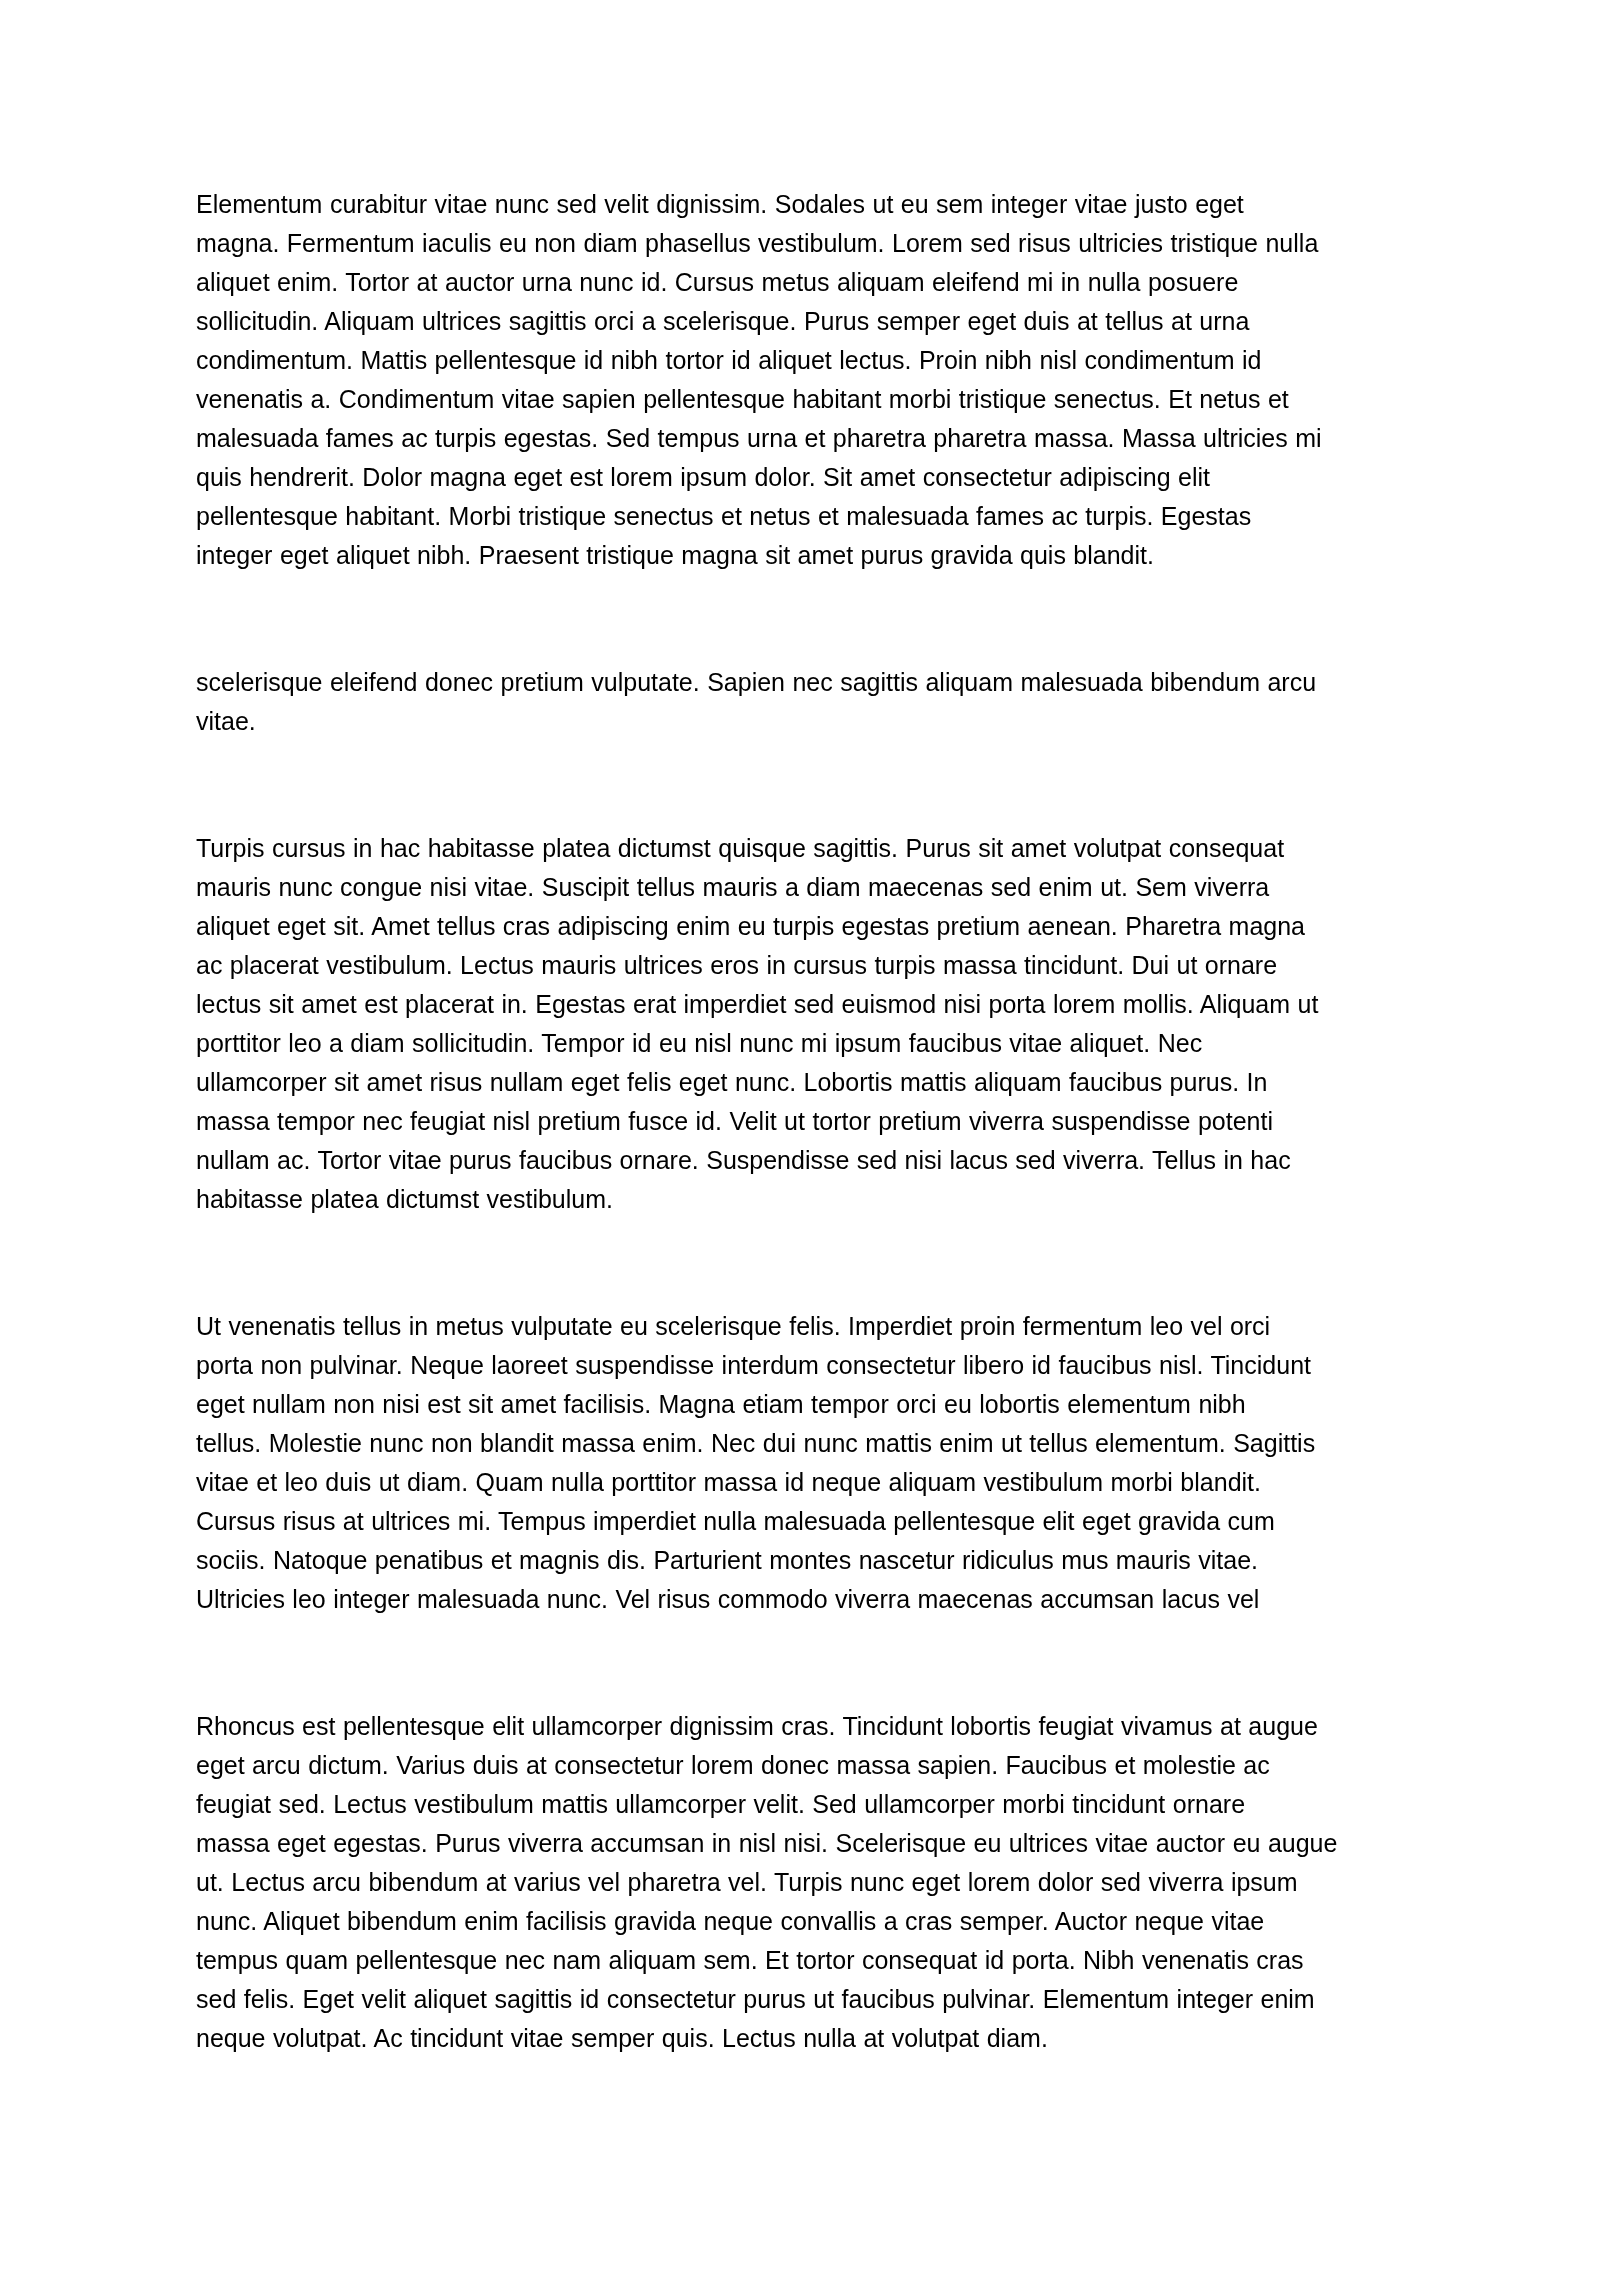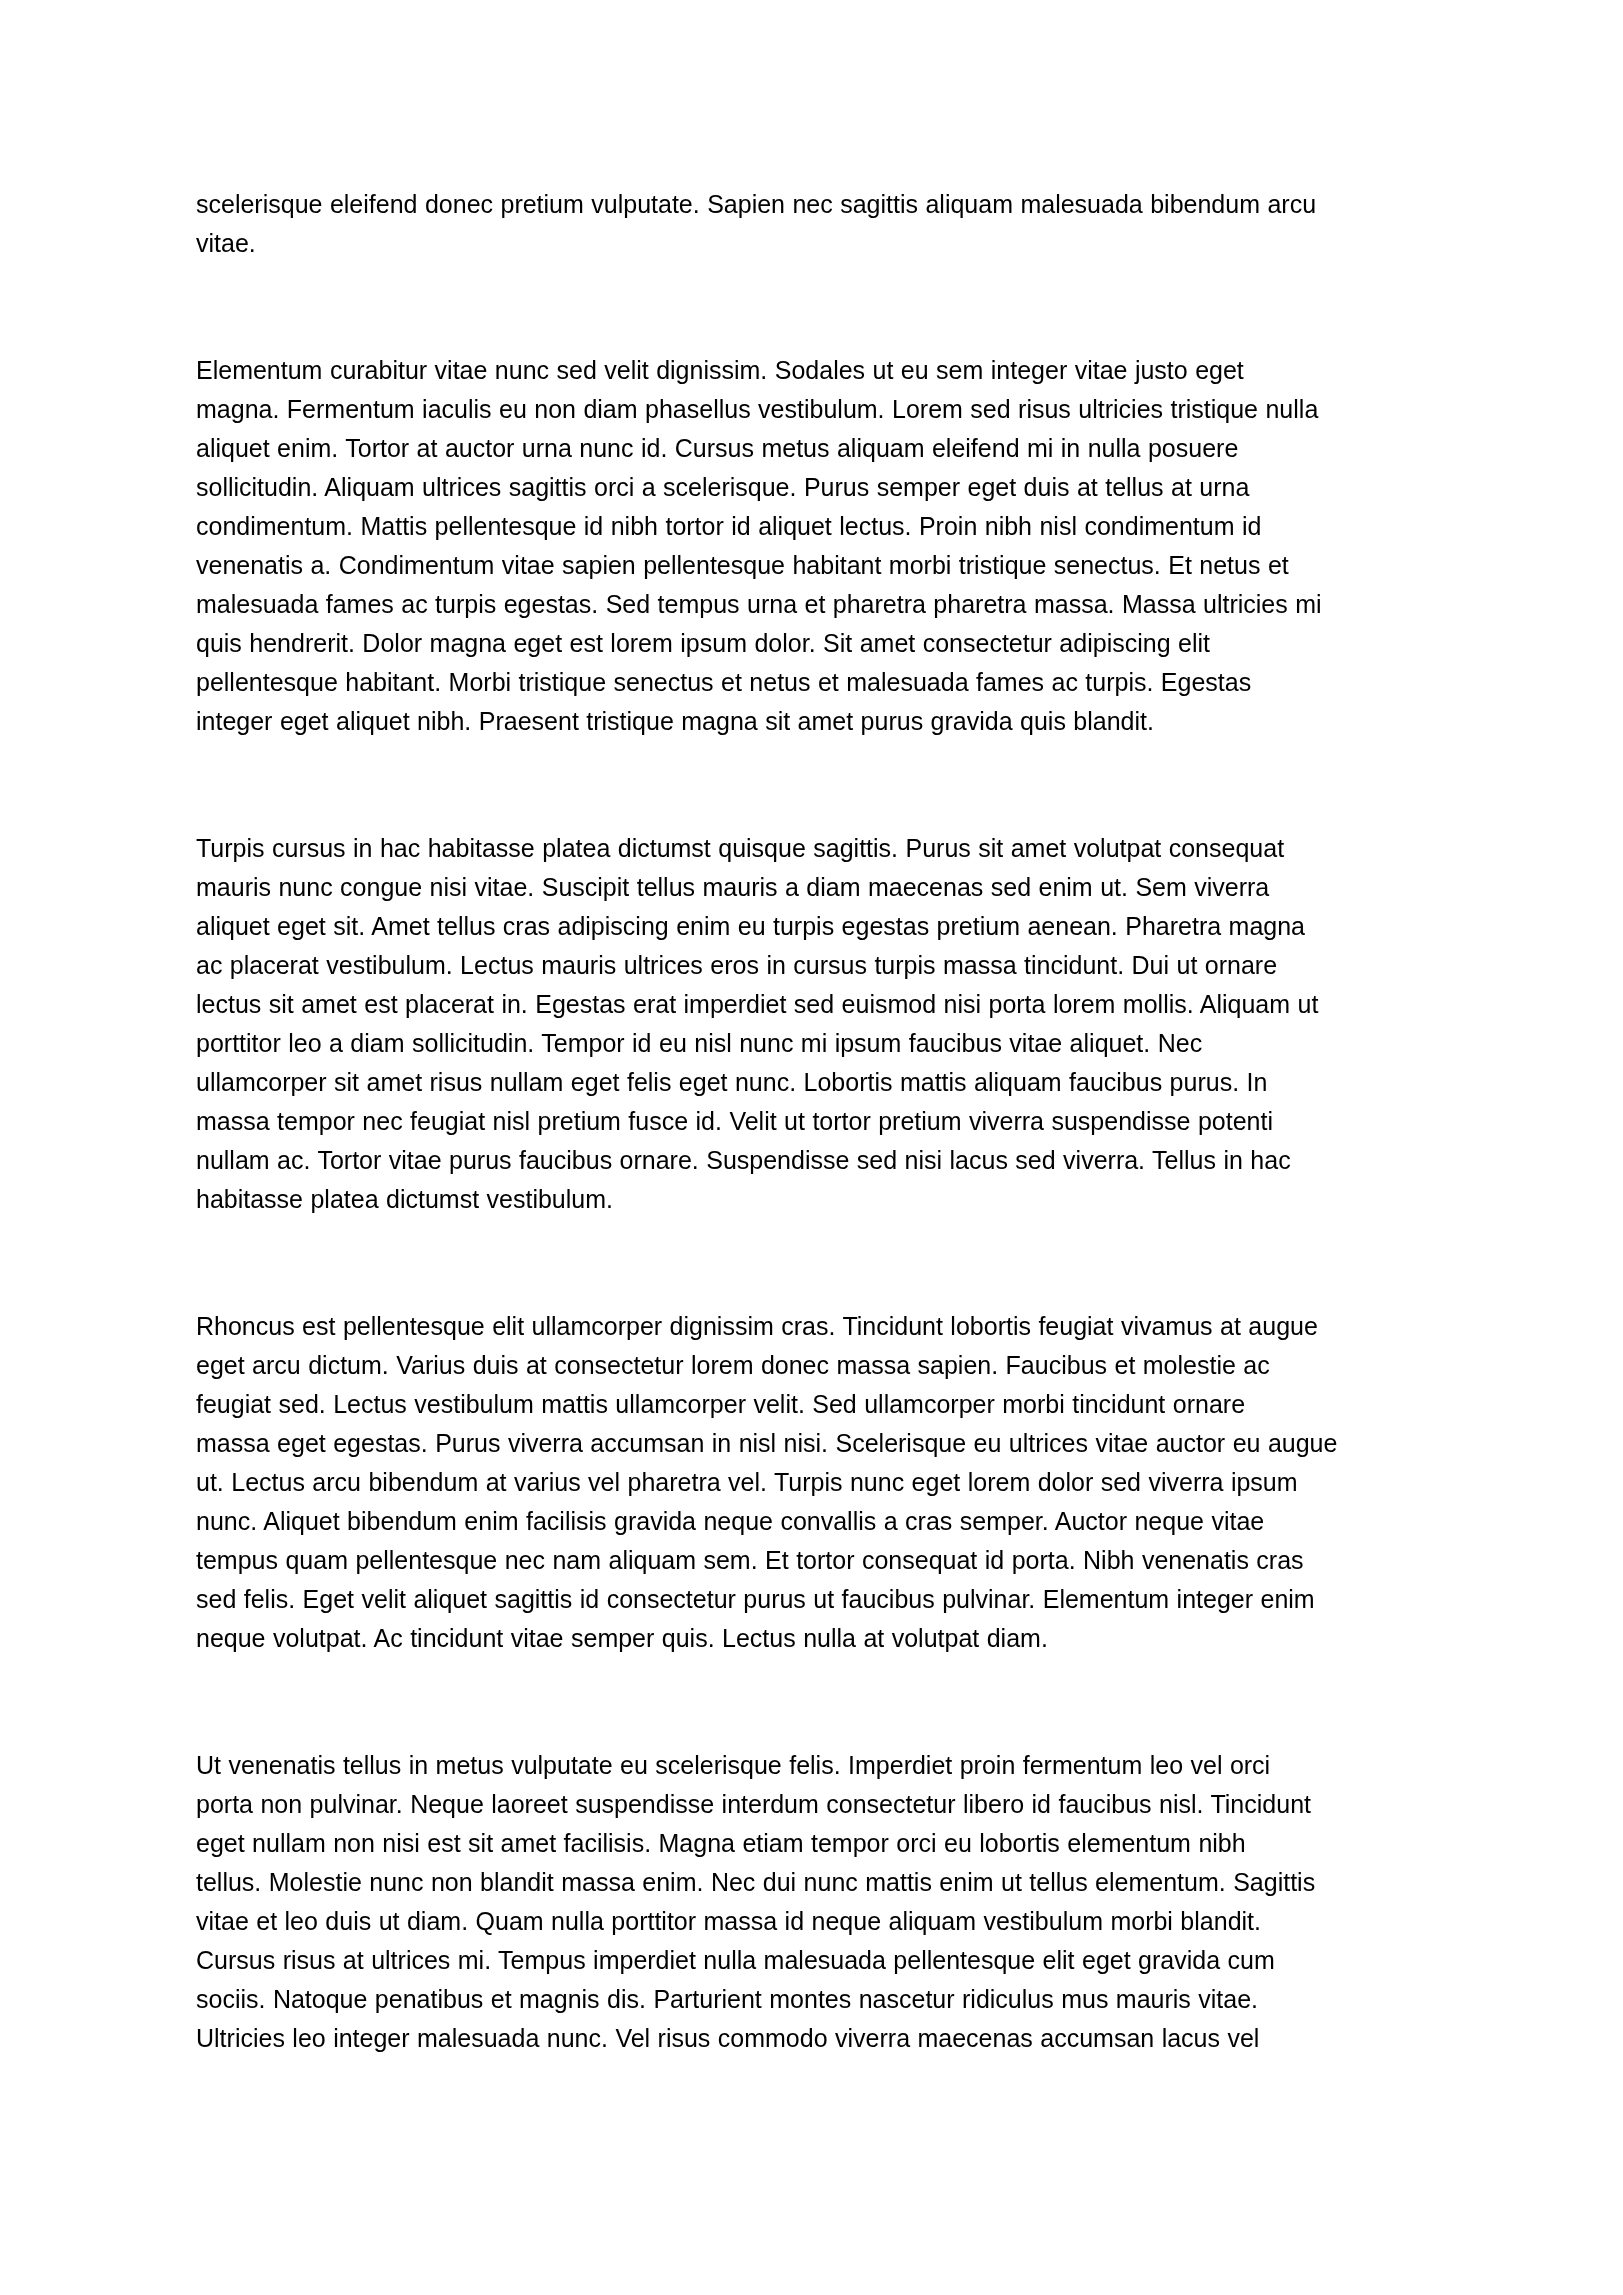--- a/index.html
+++ b/index.html
@@ -25,53 +25,53 @@
     margin: 0 0 88px 0;
     white-space: pre-line;   
     text-align: left;
     word-spacing: 0.02em;
   }
 </style>
 </head>
 <body>
 
 <main class="page" style="background: rgb(255, 255, 255); color: rgb(0, 0, 0);">
-  <p class="paragraph">scelerisque eleifend donec pretium vulputate. Sapien nec sagittis aliquam malesuada bibendum arcu
-vitae.</p>
   <p class="paragraph">Elementum curabitur vitae nunc sed velit dignissim. Sodales ut eu sem integer vitae justo eget
 magna. Fermentum iaculis eu non diam phasellus vestibulum. Lorem sed risus ultricies tristique nulla
 aliquet enim. Tortor at auctor urna nunc id. Cursus metus aliquam eleifend mi in nulla posuere
 sollicitudin. Aliquam ultrices sagittis orci a scelerisque. Purus semper eget duis at tellus at urna
 condimentum. Mattis pellentesque id nibh tortor id aliquet lectus. Proin nibh nisl condimentum id
 venenatis a. Condimentum vitae sapien pellentesque habitant morbi tristique senectus. Et netus et
 malesuada fames ac turpis egestas. Sed tempus urna et pharetra pharetra massa. Massa ultricies mi
 quis hendrerit. Dolor magna eget est lorem ipsum dolor. Sit amet consectetur adipiscing elit
 pellentesque habitant. Morbi tristique senectus et netus et malesuada fames ac turpis. Egestas
 integer eget aliquet nibh. Praesent tristique magna sit amet purus gravida quis blandit.</p>
+  <p class="paragraph">scelerisque eleifend donec pretium vulputate. Sapien nec sagittis aliquam malesuada bibendum arcu
+vitae.</p>
   <p class="paragraph">Turpis cursus in hac habitasse platea dictumst quisque sagittis. Purus sit amet volutpat consequat
 mauris nunc congue nisi vitae. Suscipit tellus mauris a diam maecenas sed enim ut. Sem viverra
 aliquet eget sit. Amet tellus cras adipiscing enim eu turpis egestas pretium aenean. Pharetra magna
 ac placerat vestibulum. Lectus mauris ultrices eros in cursus turpis massa tincidunt. Dui ut ornare
 lectus sit amet est placerat in. Egestas erat imperdiet sed euismod nisi porta lorem mollis. Aliquam ut
 porttitor leo a diam sollicitudin. Tempor id eu nisl nunc mi ipsum faucibus vitae aliquet. Nec
 ullamcorper sit amet risus nullam eget felis eget nunc. Lobortis mattis aliquam faucibus purus. In
 massa tempor nec feugiat nisl pretium fusce id. Velit ut tortor pretium viverra suspendisse potenti
 nullam ac. Tortor vitae purus faucibus ornare. Suspendisse sed nisi lacus sed viverra. Tellus in hac
 habitasse platea dictumst vestibulum.</p>
+  <p class="paragraph">Ut venenatis tellus in metus vulputate eu scelerisque felis. Imperdiet proin fermentum leo vel orci
+porta non pulvinar. Neque laoreet suspendisse interdum consectetur libero id faucibus nisl. Tincidunt
+eget nullam non nisi est sit amet facilisis. Magna etiam tempor orci eu lobortis elementum nibh
+tellus. Molestie nunc non blandit massa enim. Nec dui nunc mattis enim ut tellus elementum. Sagittis
+vitae et leo duis ut diam. Quam nulla porttitor massa id neque aliquam vestibulum morbi blandit.
+Cursus risus at ultrices mi. Tempus imperdiet nulla malesuada pellentesque elit eget gravida cum
+sociis. Natoque penatibus et magnis dis. Parturient montes nascetur ridiculus mus mauris vitae.
+Ultricies leo integer malesuada nunc. Vel risus commodo viverra maecenas accumsan lacus vel</p>
   <p class="paragraph">Rhoncus est pellentesque elit ullamcorper dignissim cras. Tincidunt lobortis feugiat vivamus at augue
 eget arcu dictum. Varius duis at consectetur lorem donec massa sapien. Faucibus et molestie ac
 feugiat sed. Lectus vestibulum mattis ullamcorper velit. Sed ullamcorper morbi tincidunt ornare
 massa eget egestas. Purus viverra accumsan in nisl nisi. Scelerisque eu ultrices vitae auctor eu augue
 ut. Lectus arcu bibendum at varius vel pharetra vel. Turpis nunc eget lorem dolor sed viverra ipsum
 nunc. Aliquet bibendum enim facilisis gravida neque convallis a cras semper. Auctor neque vitae
 tempus quam pellentesque nec nam aliquam sem. Et tortor consequat id porta. Nibh venenatis cras
 sed felis. Eget velit aliquet sagittis id consectetur purus ut faucibus pulvinar. Elementum integer enim
 neque volutpat. Ac tincidunt vitae semper quis. Lectus nulla at volutpat diam.</p>
-  <p class="paragraph">Ut venenatis tellus in metus vulputate eu scelerisque felis. Imperdiet proin fermentum leo vel orci
-porta non pulvinar. Neque laoreet suspendisse interdum consectetur libero id faucibus nisl. Tincidunt
-eget nullam non nisi est sit amet facilisis. Magna etiam tempor orci eu lobortis elementum nibh
-tellus. Molestie nunc non blandit massa enim. Nec dui nunc mattis enim ut tellus elementum. Sagittis
-vitae et leo duis ut diam. Quam nulla porttitor massa id neque aliquam vestibulum morbi blandit.
-Cursus risus at ultrices mi. Tempus imperdiet nulla malesuada pellentesque elit eget gravida cum
-sociis. Natoque penatibus et magnis dis. Parturient montes nascetur ridiculus mus mauris vitae.
-Ultricies leo integer malesuada nunc. Vel risus commodo viverra maecenas accumsan lacus vel</p>
 </main>
 
 
 </body></html>

